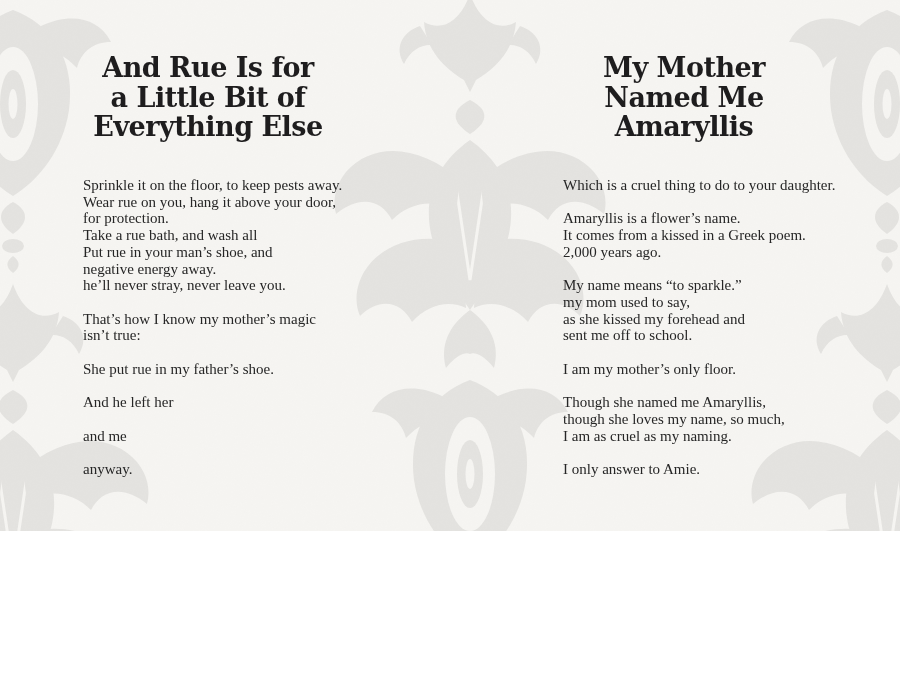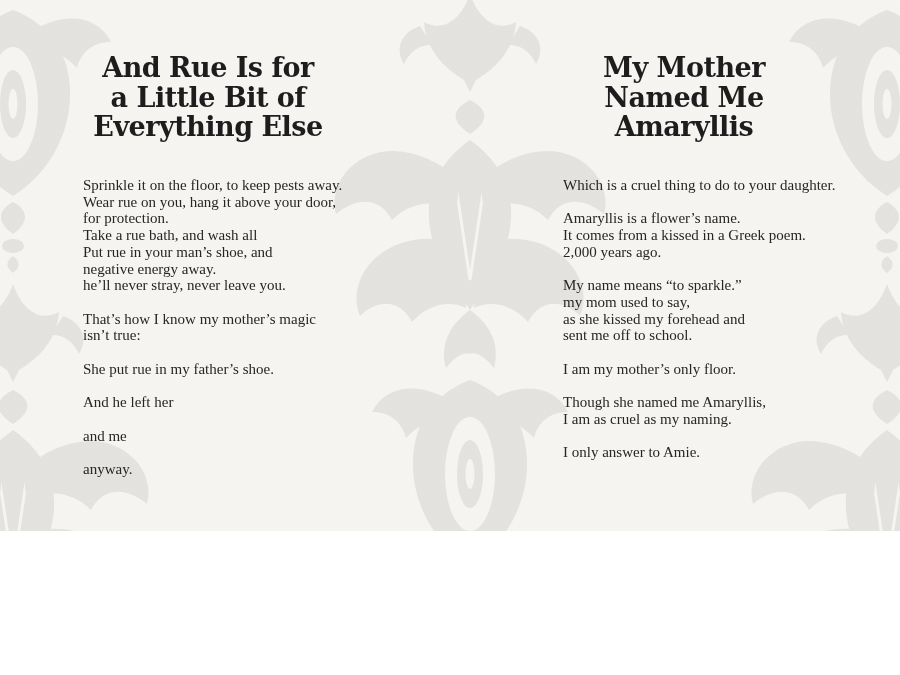--- a/index.html
+++ b/index.html
@@ -171,20 +171,21 @@
         <div class="poem-line">2,000 years ago.</div>
         <div class="poem-line blank">&nbsp;</div>
         <div class="poem-line">My name means “to sparkle.”</div>
         <div class="poem-line">my mom used to say,</div>
         <div class="poem-line">as she kissed my forehead and</div>
         <div class="poem-line">sent me off to school.</div>
         <div class="poem-line blank">&nbsp;</div>
         <div class="poem-line">I am my mother’s only floor.</div>
         <div class="poem-line blank">&nbsp;</div>
         <div class="poem-line">Though she named me Amaryllis,</div>
+        <div class="poem-line">though she loves my name, so much,</div>
         <div class="poem-line">I am as cruel as my naming.</div>
         <div class="poem-line blank">&nbsp;</div>
         <div class="poem-line">I only answer to Amie.</div>
       </div>
     <div class="page-number">3</div>
   </div>
 
 </div>
 
 </body></html>

